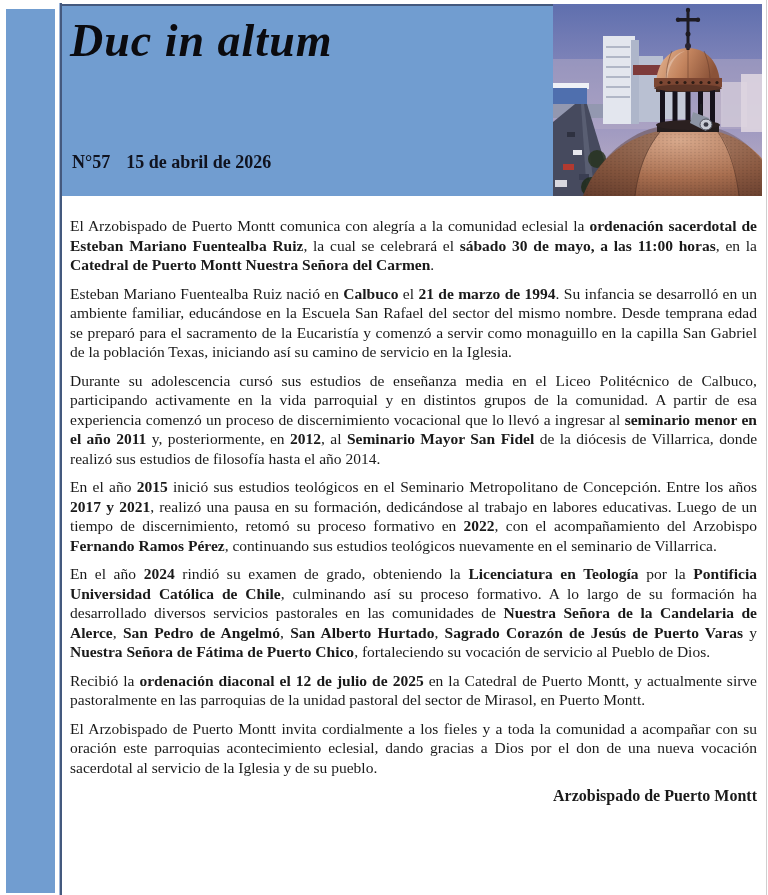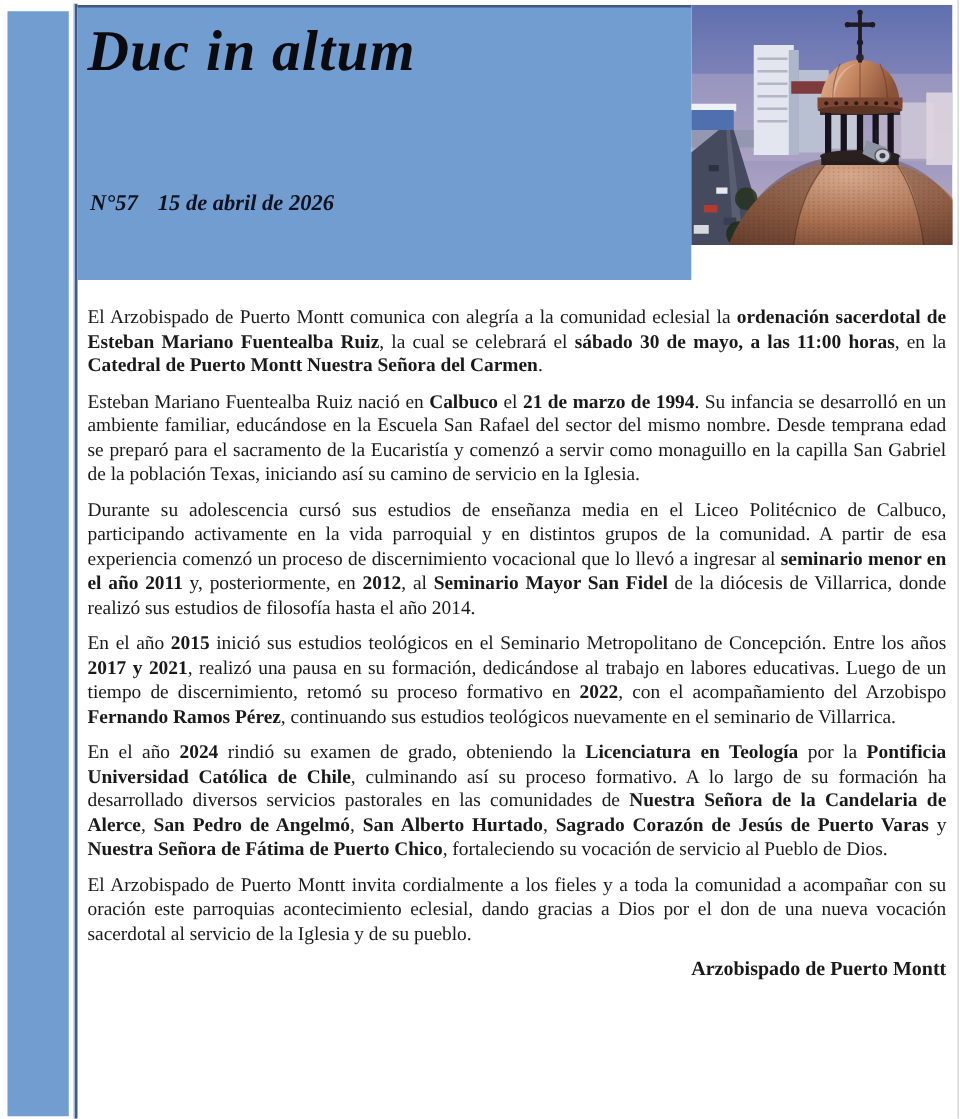--- a/index.html
+++ b/index.html
@@ -17,45 +17,45 @@
   .left-stripe{
     position:absolute;left:6px;top:9px;width:49px;bottom:2px;
     background:var(--header-blue);
   }
   .v-rule{
     position:absolute;left:59px;top:3px;bottom:0;width:3px;
     background:var(--rule-blue);
     box-shadow:inset 1px 0 0 #9fb6d9;
   }
   .masthead{
-    position:absolute;left:62px;top:4px;width:491px;height:220px;
+    position:absolute;left:62px;top:4px;width:491px;height:192px;
     background:var(--header-blue);
     border-top:2px solid var(--rule-blue);
     box-sizing:border-box;
   }
   .masthead-title{
     position:absolute;left:8px;top:8px;
     font-size:46px;font-weight:bold;font-style:italic;
     letter-spacing:1px;color:#0b0b0f;white-space:nowrap;
   }
   .issue-line{
     position:absolute;left:10px;top:146px;
-    font-size:18px;font-weight:bold;font-style:italic;color:#10131f;
+    font-size:18px;font-weight:bold;color:#10131f;
     white-space:nowrap;
   }
   .issue-line .issue-date{margin-left:16px;}
   .photo{
     position:absolute;left:553px;top:4px;width:209px;height:192px;
     display:block;
   }
   .right-edge{
     position:absolute;right:1px;top:0;bottom:0;width:1px;background:#cfcfcf;
   }
   .content{
-    position:absolute;left:70px;top:244px;width:687px;
+    position:absolute;left:70px;top:216px;width:687px;
     font-size:15.5px;line-height:19.5px;text-align:justify;
   }
   .content p{margin:0 0 9px 0;}
   .content strong{font-weight:bold;}
   .signature{
     font-weight:bold;margin-top:9px;font-size:16px;text-align:right;
   }
 </style>
 </head>
 <body>
@@ -174,16 +174,17 @@
 
 <div class="right-edge"></div>
 
 <main class="content">
   <div>
       <p><span>El Arzobispado de Puerto Montt comunica con alegría a la comunidad eclesial la </span><strong>ordenación sacerdotal de Esteban Mariano Fuentealba Ruiz</strong><span>, la cual se celebrará el </span><strong>sábado 30 de mayo, a las 11:00 horas</strong><span>, en la </span><strong>Catedral de Puerto Montt Nuestra Señora del Carmen</strong><span>.</span></p>
       <p><span>Esteban Mariano Fuentealba Ruiz nació en </span><strong>Calbuco</strong><span> el </span><strong>21 de marzo de 1994</strong><span>. Su infancia se desarrolló en un ambiente familiar, educándose en la Escuela San Rafael del sector del mismo nombre. Desde temprana edad se preparó para el sacramento de la Eucaristía y comenzó a servir como monaguillo en la capilla San Gabriel de la población Texas, iniciando así su camino de servicio en la Iglesia.</span></p>
       <p><span>Durante su adolescencia cursó sus estudios de enseñanza media en el Liceo Politécnico de Calbuco, participando activamente en la vida parroquial y en distintos grupos de la comunidad. A partir de esa experiencia comenzó un proceso de discernimiento vocacional que lo llevó a ingresar al </span><strong>seminario menor en el año 2011</strong><span> y, posteriormente, en </span><strong>2012</strong><span>, al </span><strong>Seminario Mayor San Fidel</strong><span> de la diócesis de Villarrica, donde realizó sus estudios de filosofía hasta el año 2014.</span></p>
       <p><span>En el año </span><strong>2015</strong><span> inició sus estudios teológicos en el Seminario Metropolitano de Concepción. Entre los años </span><strong>2017 y 2021</strong><span>, realizó una pausa en su formación, dedicándose al trabajo en labores educativas. Luego de un tiempo de discernimiento, retomó su proceso formativo en </span><strong>2022</strong><span>, con el acompañamiento del Arzobispo </span><strong>Fernando Ramos Pérez</strong><span>, continuando sus estudios teológicos nuevamente en el seminario de Villarrica.</span></p>
       <p><span>En el año </span><strong>2024</strong><span> rindió su examen de grado, obteniendo la </span><strong>Licenciatura en Teología</strong><span> por la </span><strong>Pontificia Universidad Católica de Chile</strong><span>, culminando así su proceso formativo. A lo largo de su formación ha desarrollado diversos servicios pastorales en las comunidades de </span><strong>Nuestra Señora de la Candelaria de Alerce</strong><span>, </span><strong>San Pedro de Angelmó</strong><span>, </span><strong>San Alberto Hurtado</strong><span>, </span><strong>Sagrado Corazón de Jesús de Puerto Varas</strong><span> y </span><strong>Nuestra Señora de Fátima de Puerto Chico</strong><span>, fortaleciendo su vocación de servicio al Pueblo de Dios.</span></p>
+      <p><span>Recibió la </span><strong>ordenación diaconal el 12 de julio de 2025</strong><span> en la Catedral de Puerto Montt, y actualmente sirve pastoralmente en las parroquias de la unidad pastoral del sector de Mirasol, en Puerto Montt.</span></p>
       <p><span>El Arzobispado de Puerto Montt invita cordialmente a los fieles y a toda la comunidad a acompañar con su oración este parroquias acontecimiento eclesial, dando gracias a Dios por el don de una nueva vocación sacerdotal al servicio de la Iglesia y de su pueblo.</span></p>
     </div>
   <p class="signature">Arzobispado de Puerto Montt</p>
 </main>
 
 </body></html>

